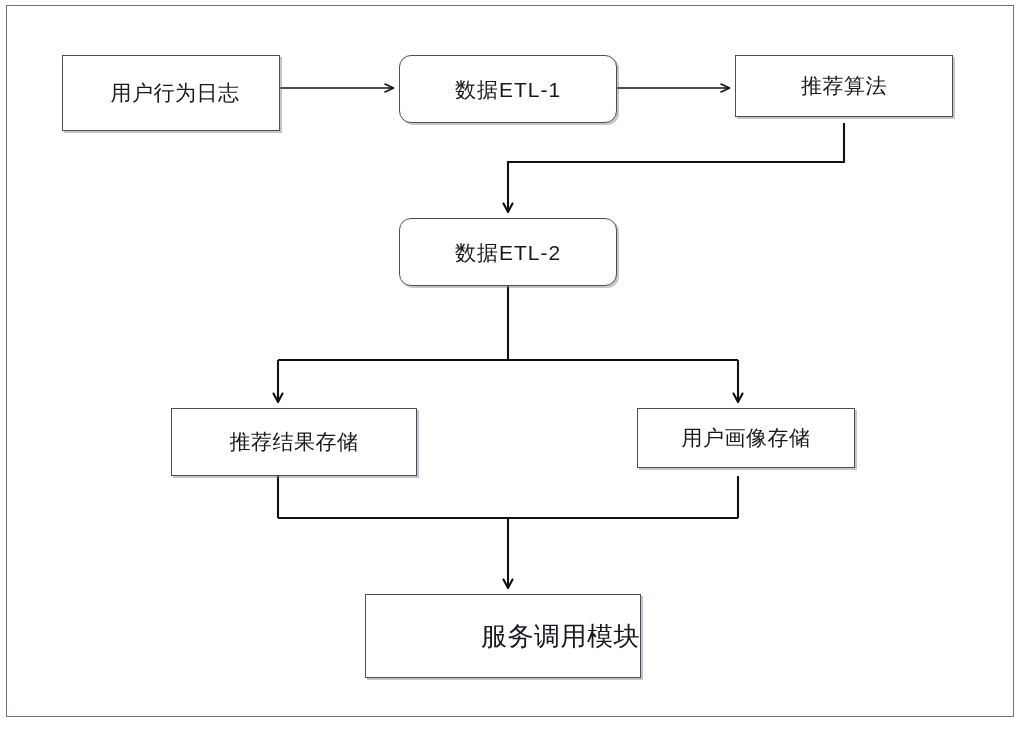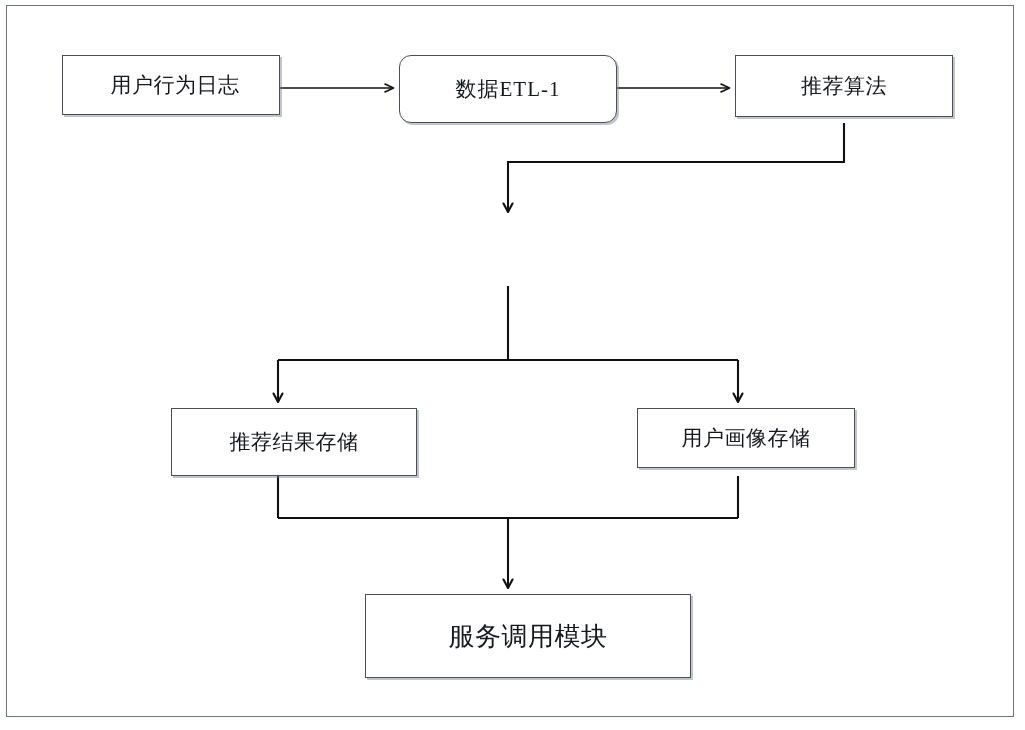--- a/index.html
+++ b/index.html
@@ -52,35 +52,35 @@
   }
   .node-label {
     font-family: "DejaVu Sans", "Liberation Sans", sans-serif;
     font-size: 21px;
     line-height: 1;
     letter-spacing: 0.5px;
     white-space: nowrap;
     color: #15181d;
   }
   .node-label.mono-mix {
-    font-family: Liberation Serif, serif;
+    font-family: Liberation Sans, sans-serif;
     letter-spacing: 1px;
   }
   .node-label.large {
     font-size: 26px;
   }
 
   
-  #node-user-log      { left: 62px;  top: 55px;  width: 218px; height: 60px; padding-left: 8px; }
+  #node-user-log      { left: 62px;  top: 55px;  width: 218px; height: 76px; padding-left: 8px; }
   #node-etl-1         { left: 399px; top: 55px;  width: 218px; height: 68px; }
   #node-algo          { left: 735px; top: 55px;  width: 218px; height: 62px; }
   #node-etl-2         { left: 399px; top: 218px; width: 218px; height: 68px; }
   #node-rec-store     { left: 171px; top: 408px; width: 246px; height: 68px; }
   #node-profile-store { left: 629px; top: 408px; width: 218px; height: 60px; margin-left: 8px; }
-  #node-service       { left: 365px; top: 594px; width: 326px; height: 84px; }
+  #node-service       { left: 365px; top: 594px; width: 276px; height: 84px; justify-content: flex-end; }
 </style>
 </head>
 <body>
 
 <div id="canvas">
 
   <div class="outer-frame"></div>
 
   <svg class="connectors" viewBox="0 0 1025 730" xmlns="http://www.w3.org/2000/svg">
     <defs>
@@ -114,20 +114,23 @@
   </div>
 
   <div class="node rounded" id="node-etl-1">
     <span class="node-label mono-mix">数据ETL-1</span>
   </div>
 
   <div class="node" id="node-algo">
     <span class="node-label">推荐算法</span>
   </div>
 
+  <div class="node rounded" id="node-etl-2">
+    <span class="node-label mono-mix">数据ETL-2</span>
+  </div>
 
   <div class="node" id="node-rec-store">
     <span class="node-label">推荐结果存储</span>
   </div>
 
   <div class="node" id="node-profile-store">
     <span class="node-label">用户画像存储</span>
   </div>
 
   <div class="node" id="node-service">

